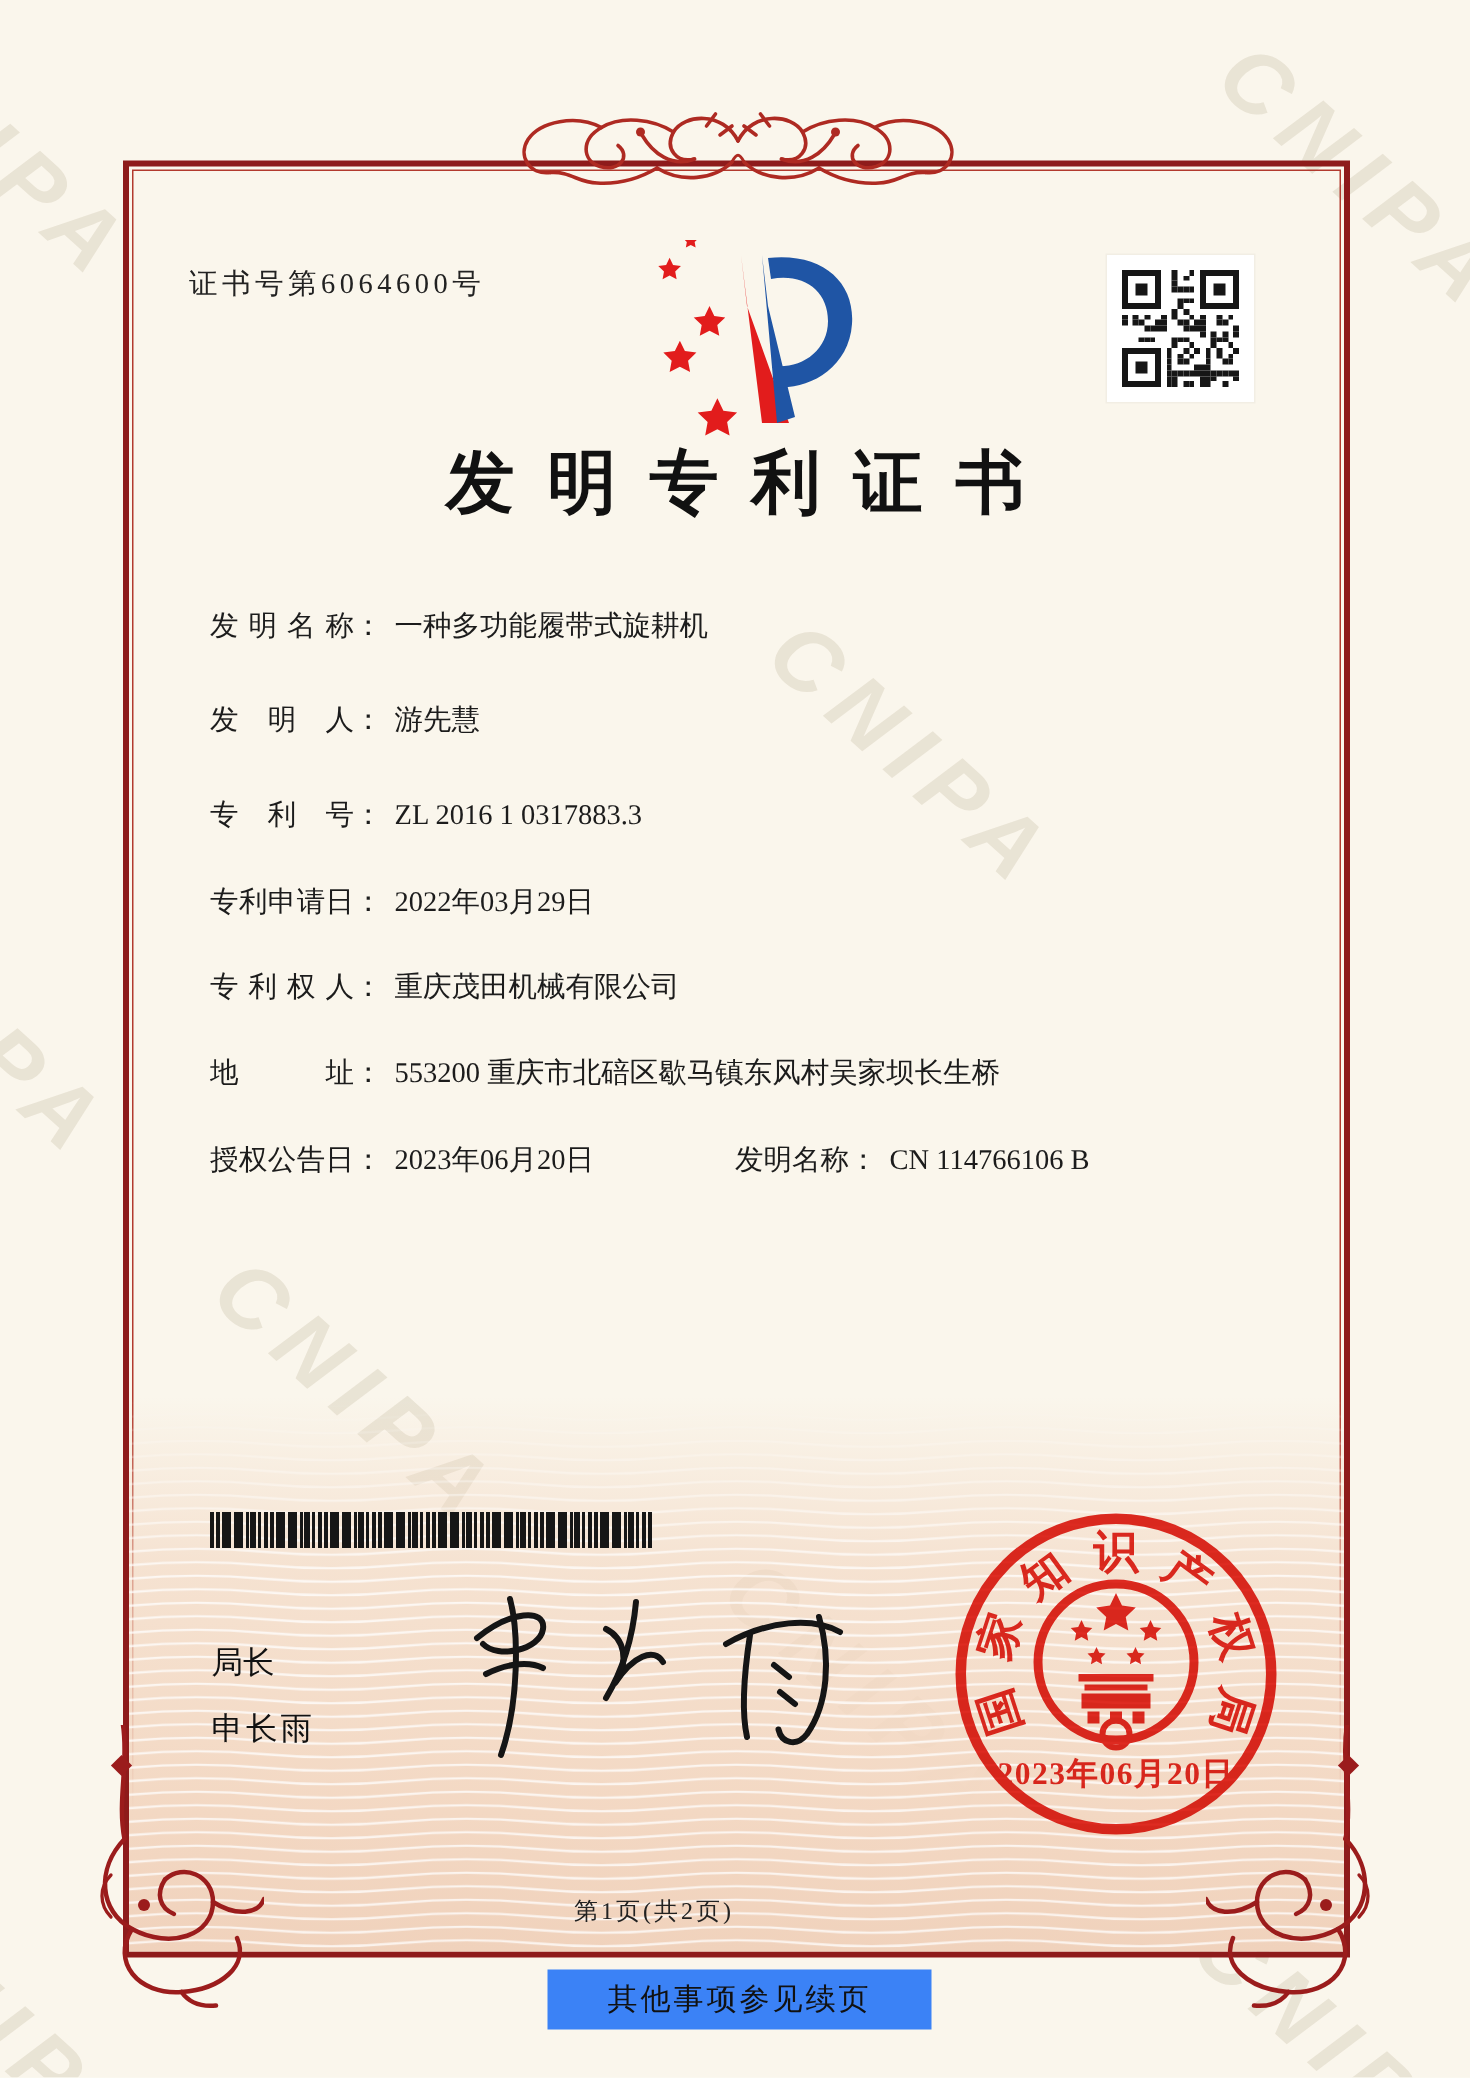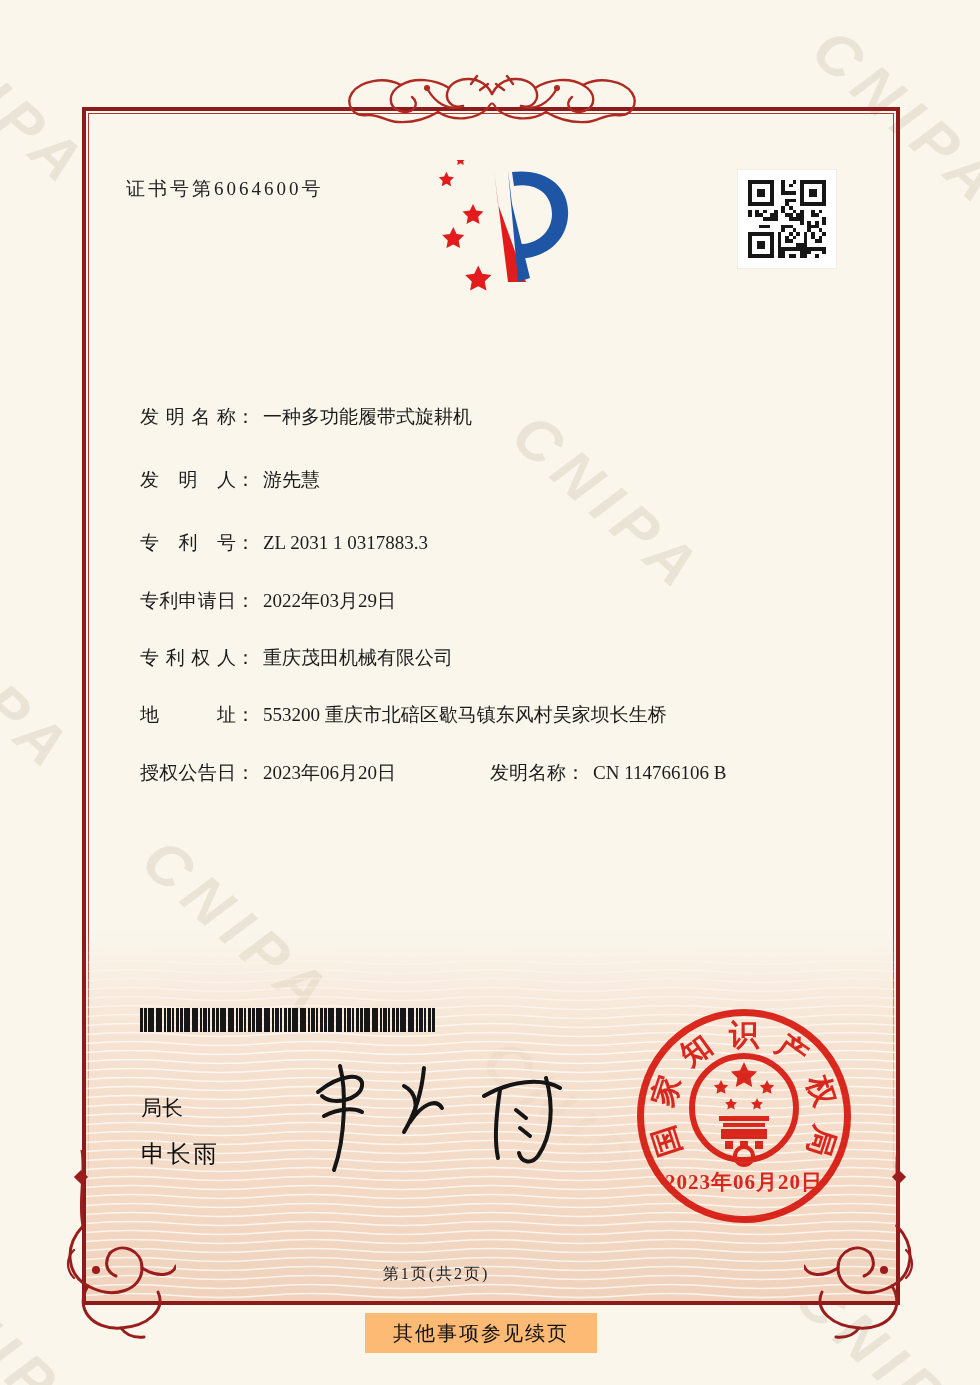--- a/index.html
+++ b/index.html
@@ -89,21 +89,21 @@
 
   
   .barcode {
     position:absolute; left:140px; top:1008px; width:296px; height:24px;
     background-image:
       repeating-linear-gradient(90deg,#161616 0 2px,transparent 2px 4px),
       repeating-linear-gradient(90deg,#161616 0 3px,transparent 3px 9px),
       repeating-linear-gradient(90deg,#161616 0 1px,transparent 1px 6px);
   }
   .sig-title { position:absolute; left:141px; top:1094px; font-family:"Liberation Sans", sans-serif; font-size:21px; color:#111; }
-  .sig-name  { position:absolute; left:141px; top:1138px; font-family:"Liberation Sans", sans-serif; font-size:24px; letter-spacing:2px; color:#111; }
+  .sig-name  { position:absolute; left:141px; top:1138px; font-family:"Liberation Sans", sans-serif; font-size:21px; letter-spacing:2px; color:#111; }
   .signature { position:absolute; left:288px; top:1058px; width:285px; height:122px; }
 
   
   .seal {
     position:absolute; left:637px; top:1009px; width:214px; height:214px;
     border:7px solid #e0231a; border-radius:50%;
     mix-blend-mode:multiply; opacity:0.96;
   }
   .seal-char {
     position:absolute; left:50%; top:50%;
@@ -116,22 +116,22 @@
   .seal-char:nth-of-type(7){--a:108deg;}
   .seal-emblem { position:absolute; left:50%; top:30px; transform:translateX(-50%); }
   .seal-date {
     position:absolute; left:0; right:0; top:152px; text-align:center;
     font-size:21px; font-weight:bold; color:#e0231a; letter-spacing:1px;
   }
 
   
   .page-num { position:absolute; left:0; width:860px; top:1264px; text-align:center; font-size:16px; color:#222; letter-spacing:2px;padding-left:12px; }
   .extra-note {
-    position:absolute; left:365px; top:1313px; width:232px; height:40px;
-    background:#fdba74; text-align:center; line-height:40px;
+    position:absolute; left:365px; top:1313px; width:256px; height:40px;
+    background:#3b82f6; text-align:center; line-height:40px;
     font-size:20px; letter-spacing:2px; color:#111;
   }
 </style>
 </head>
 <body>
 
 <div class="page">
 
   <span class="wm wm1">CNIPA</span>
   <span class="wm wm2">CNIPA</span>
@@ -327,29 +327,30 @@
         <div class="qr-cell" style="left: 29.7143px; top: 74.2857px; width: 3.71429px; height: 3.71429px;"></div>
         <div class="qr-cell" style="left: 33.4286px; top: 74.2857px; width: 3.71429px; height: 3.71429px;"></div>
         <div class="qr-cell" style="left: 40.8571px; top: 74.2857px; width: 3.71429px; height: 3.71429px;"></div>
         <div class="qr-cell" style="left: 44.5714px; top: 74.2857px; width: 3.71429px; height: 3.71429px;"></div>
         <div class="qr-cell" style="left: 52px; top: 74.2857px; width: 3.71429px; height: 3.71429px;"></div>
         <div class="qr-cell" style="left: 55.7143px; top: 74.2857px; width: 3.71429px; height: 3.71429px;"></div>
         <div class="qr-cell" style="left: 66.8571px; top: 74.2857px; width: 3.71429px; height: 3.71429px;"></div>
       </div>
   </div>
 
+  <div class="title">发明专利证书</div>
 
   <div class="field f1">
     <span class="lab">发明名称</span><span class="colon">：</span><span>一种多功能履带式旋耕机</span>
   </div>
   <div class="field f2">
     <span class="lab">发明人</span><span class="colon">：</span><span>游先慧</span>
   </div>
   <div class="field f3">
-    <span class="lab">专利号</span><span class="colon">：</span><span>ZL 2031 1 0317883.3</span>
+    <span class="lab">专利号</span><span class="colon">：</span><span>ZL 2016 1 0317883.3</span>
   </div>
   <div class="field f4">
     <span class="lab">专利申请日</span><span class="colon">：</span><span>2022年03月29日</span>
   </div>
   <div class="field f5">
     <span class="lab">专利权人</span><span class="colon">：</span><span>重庆茂田机械有限公司</span>
   </div>
   <div class="field f6">
     <span class="lab">地址</span><span class="colon">：</span><span>553200 重庆市北碚区歇马镇东风村吴家坝长生桥</span>
   </div>

